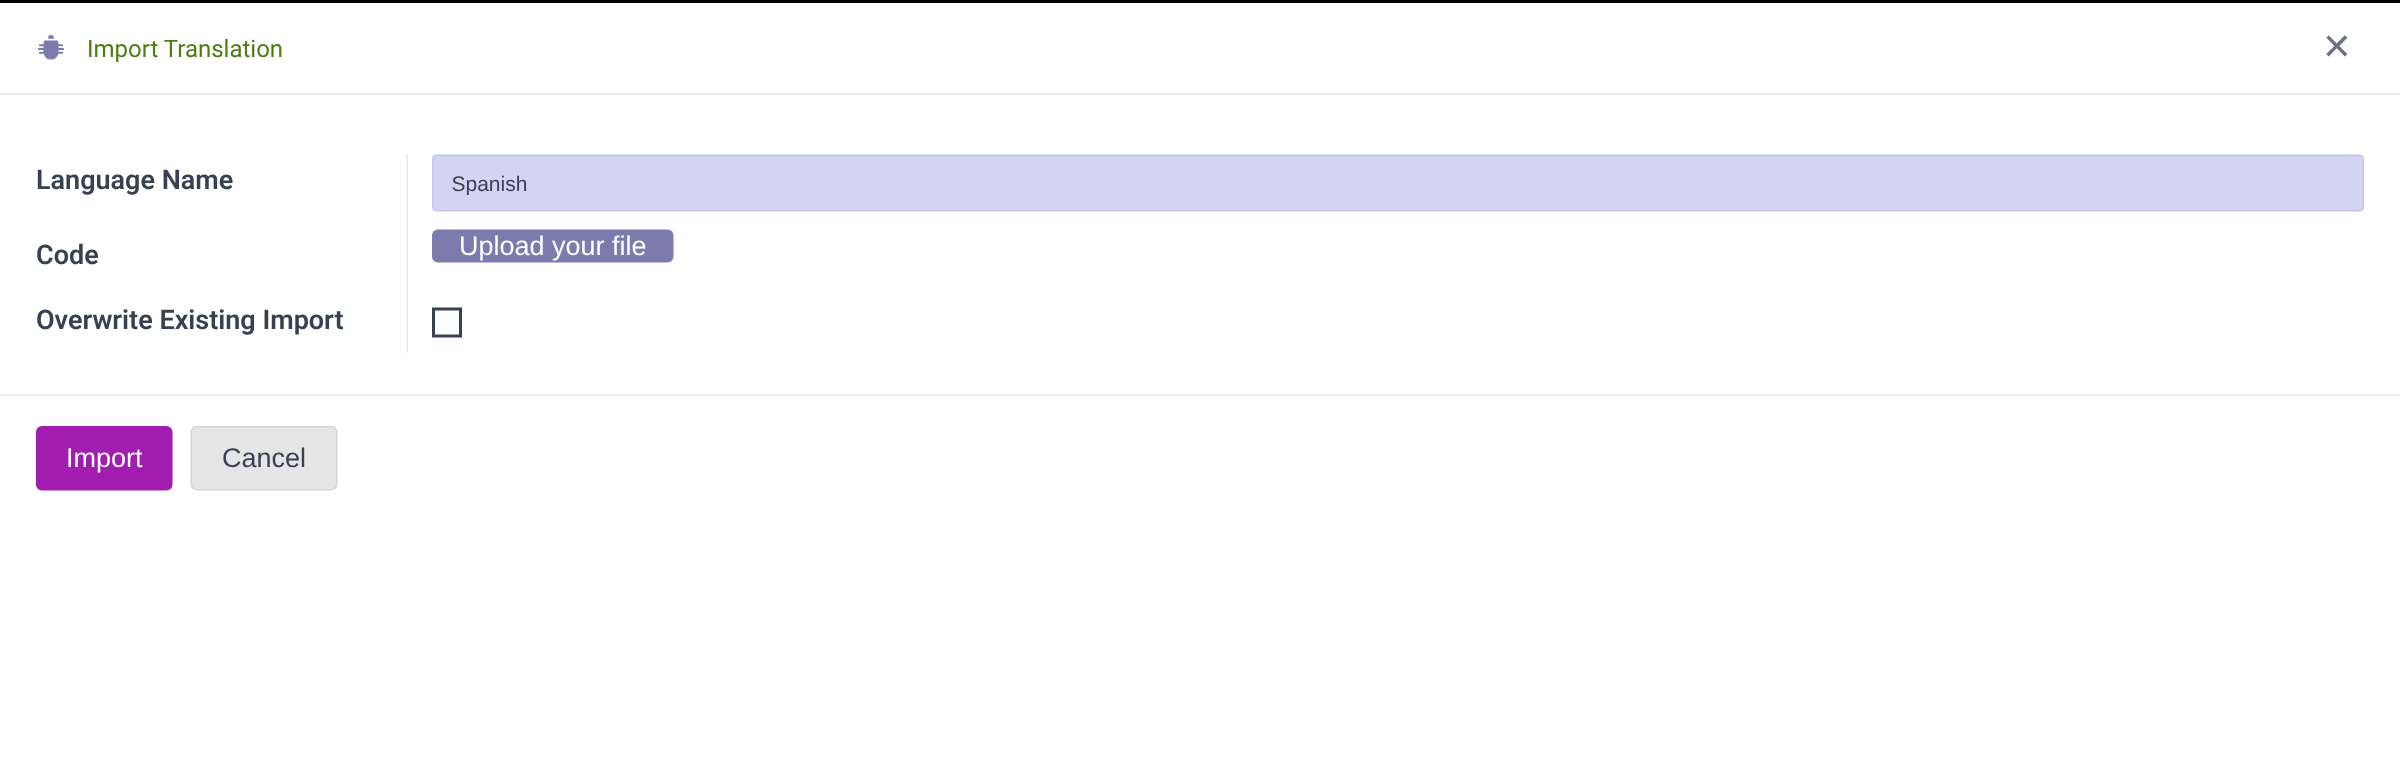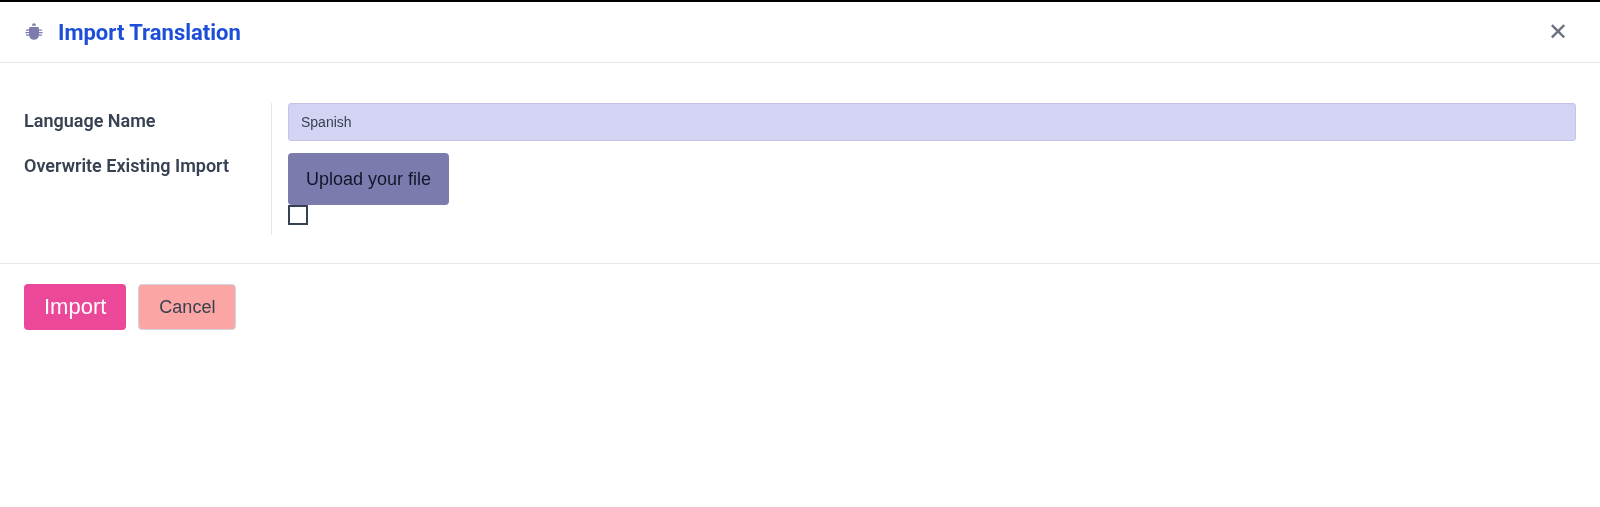--- a/index.html
+++ b/index.html
@@ -23,23 +23,23 @@
       padding: 14px 24px;
       border-bottom: 1px solid #e5e7eb;
     }
     .header-icon {
       color: #7c7bad;
       margin-right: 14px;
       display: flex;
       align-items: center;
     }
     .header-title {
-      font-size: 22px;
-      font-weight: 700;
-      color: #1d4ed8;
+      font-size: 16px;
+      font-weight: 400;
+      color: #4d7c0f;
       flex: 1;
     }
     .close-btn {
       font-size: 24px;
       color: #6b7280;
       cursor: pointer;
       background: none;
       border: none;
       padding: 4px 8px;
       line-height: 1;
@@ -75,25 +75,25 @@
       height: 38px;
       padding: 6px 12px;
       font-size: 14px;
       background: #d3d3f3;
       border: 1px solid #c4c4e8;
       border-radius: 3px;
       color: #374151;
       outline: none;
     }
     .upload-btn {
-      height: 52px;
+      height: 22px;
       padding: 0 18px;
       font-size: 18px;
       background: #7c7bad;
-      color: #0f172a;
+      color: #ffffff;
       border: none;
       border-radius: 4px;
       cursor: pointer;
       display: inline-flex;
       align-items: center;
     }
     .checkbox-wrap {
       display: flex;
       align-items: flex-start;
       height: 36px;
@@ -108,31 +108,31 @@
       appearance: none;
     }
     .modal-footer {
       padding: 20px 24px 24px 24px;
       border-top: 1px solid #e5e7eb;
       display: flex;
       gap: 12px;
     }
     .btn-primary {
       padding: 10px 20px;
-      font-size: 22px;
-      background: #ec4899;
+      font-size: 18px;
+      background: #a21caf;
       color: #ffffff;
       border: none;
       border-radius: 4px;
       cursor: pointer;
     }
     .btn-secondary {
       padding: 10px 20px;
       font-size: 18px;
-      background: #fca5a5;
+      background: #e5e5e5;
       color: #374151;
       border: 1px solid #d1d5db;
       border-radius: 4px;
       cursor: pointer;
     }
     .row-h38 { height: 38px; margin-bottom: 12px; }
     .row-h38b { height: 38px; margin-bottom: 10px; }
     .row-h38c { height: 38px; margin-bottom: 8px; }
   </style>
 </head>
@@ -148,20 +148,21 @@
     </svg>
   </span>
   <h2 class="header-title">Import Translation</h2>
   <button class="close-btn">✕</button>
 </div>
 
 <div class="modal-body">
   <div class="form-table">
     <div class="labels-col">
       <div class="row-h38"><span class="form-label">Language Name</span></div>
+      <div class="row-h38b"><span class="form-label">Code</span></div>
       <div><span class="form-label label-multiline">Overwrite Existing Import</span></div>
     </div>
     <div class="inputs-col">
       <div class="row-h38">
         <input type="text" class="input-text" value="Spanish" style="">
       </div>
       <div class="row-h38c">
         <button class="upload-btn">Upload your file</button>
       </div>
       <div class="checkbox-wrap">

